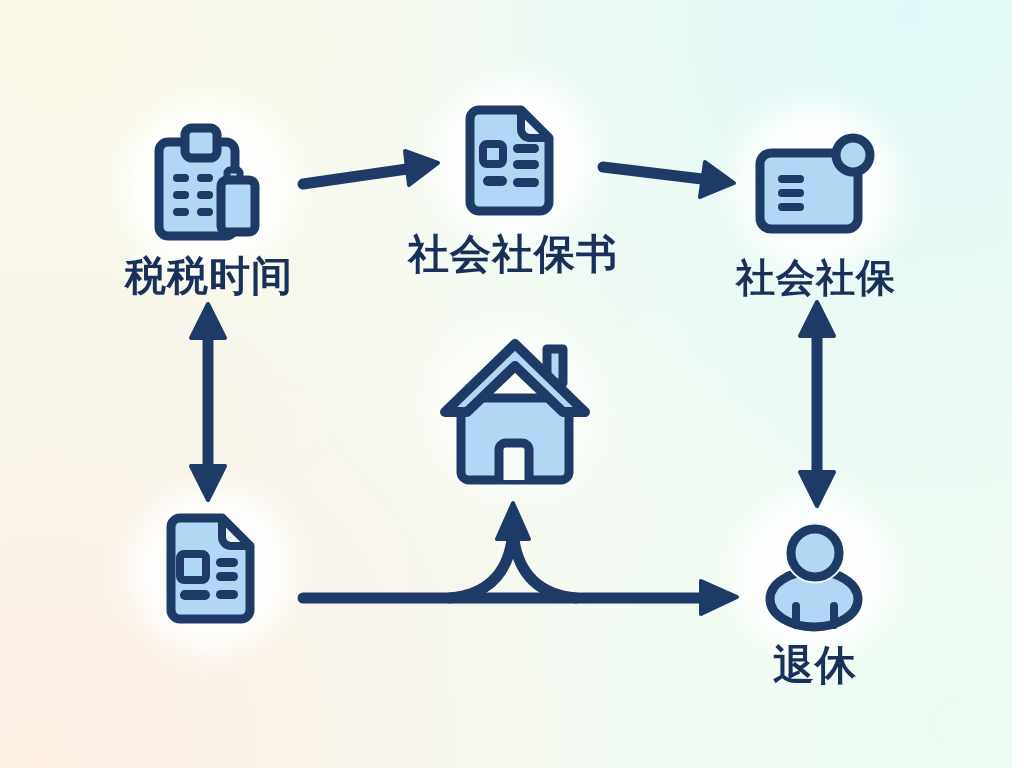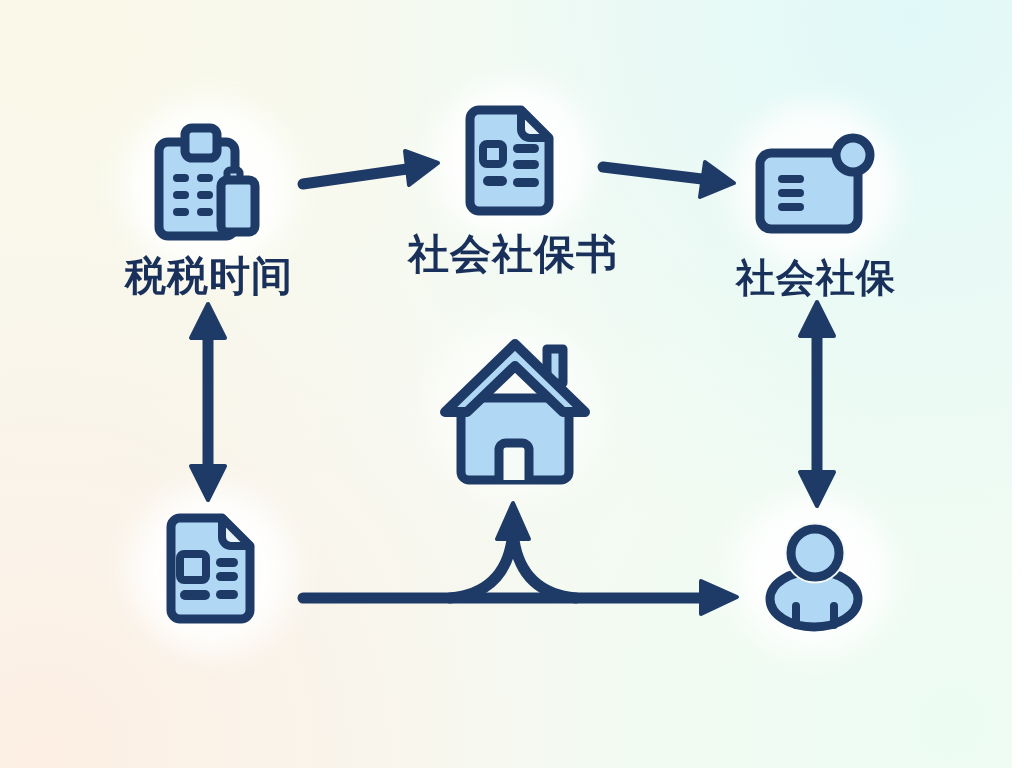--- a/index.html
+++ b/index.html
@@ -152,14 +152,15 @@
     </g>
   </svg>
 
   <div class="node-label" style="left:59px;top:255px;">税税时间</div>
 
   <div class="node-label" style="left:363px;top:233px;">社会社保书</div>
 
   <div class="node-label" style="left:666px;top:258px;font-size:39px;">社会社保</div>
 
 
+  <div class="node-label" style="left:665px;top:644px;">退休</div>
 
 </div>
 
 </body></html>

